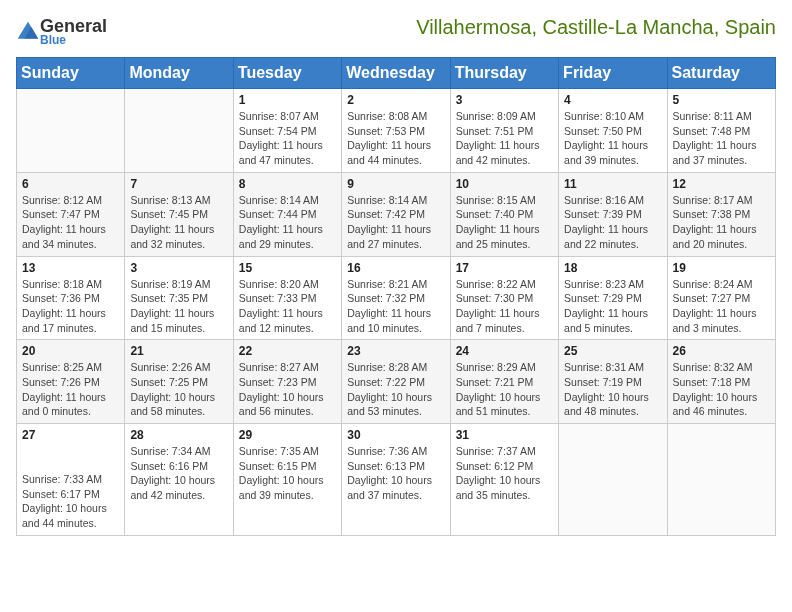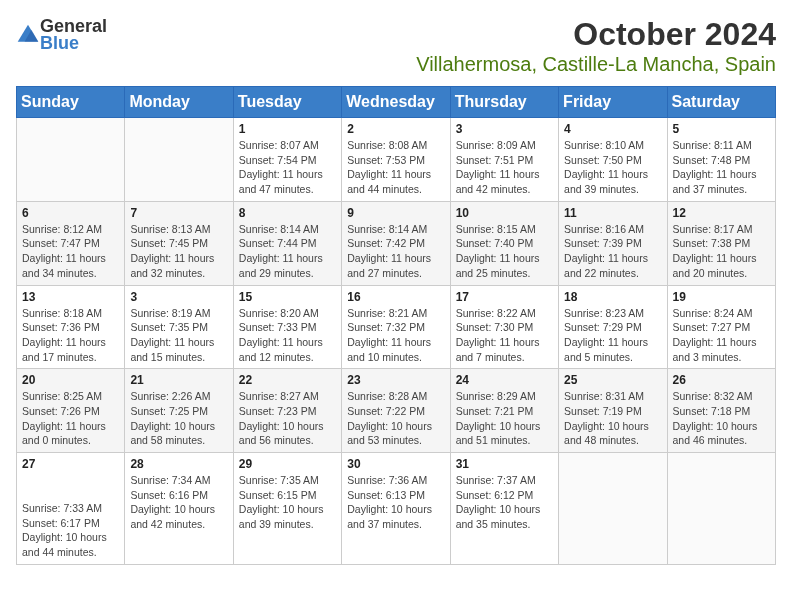--- a/index.html
+++ b/index.html
@@ -80,25 +80,24 @@
 <body>
 
 <div class="header">
   <div class="logo">
     <svg class="logo-icon" viewBox="0 0 28 28">
       <polygon points="14,2 26,22 2,22" fill="#3a7ec8"></polygon>
       <polygon points="18,8 26,22 10,22" fill="#2255a0" opacity="0.5"></polygon>
     </svg>
     <div>
       <span style="font-size:18px;font-weight:bold;color:#333;">General</span><br>
-      <span style="font-size:18px;font-weight:bold;color:#3a7ec8;margin-top:-4px;display:block;">Blue</span>
+      <span style="font-size:12px;font-weight:bold;color:#3a7ec8;margin-top:-4px;display:block;">Blue</span>
     </div>
   </div>
   <div class="title-block">
-    <div class="title-month">October 2024</div>
     <div class="title-location">Villahermosa, Castille-La Mancha, Spain</div>
   </div>
 </div>
 
 <table>
   <thead>
     <tr>
     <th>Sunday</th>
         <th>Monday</th>
         <th>Tuesday</th>

